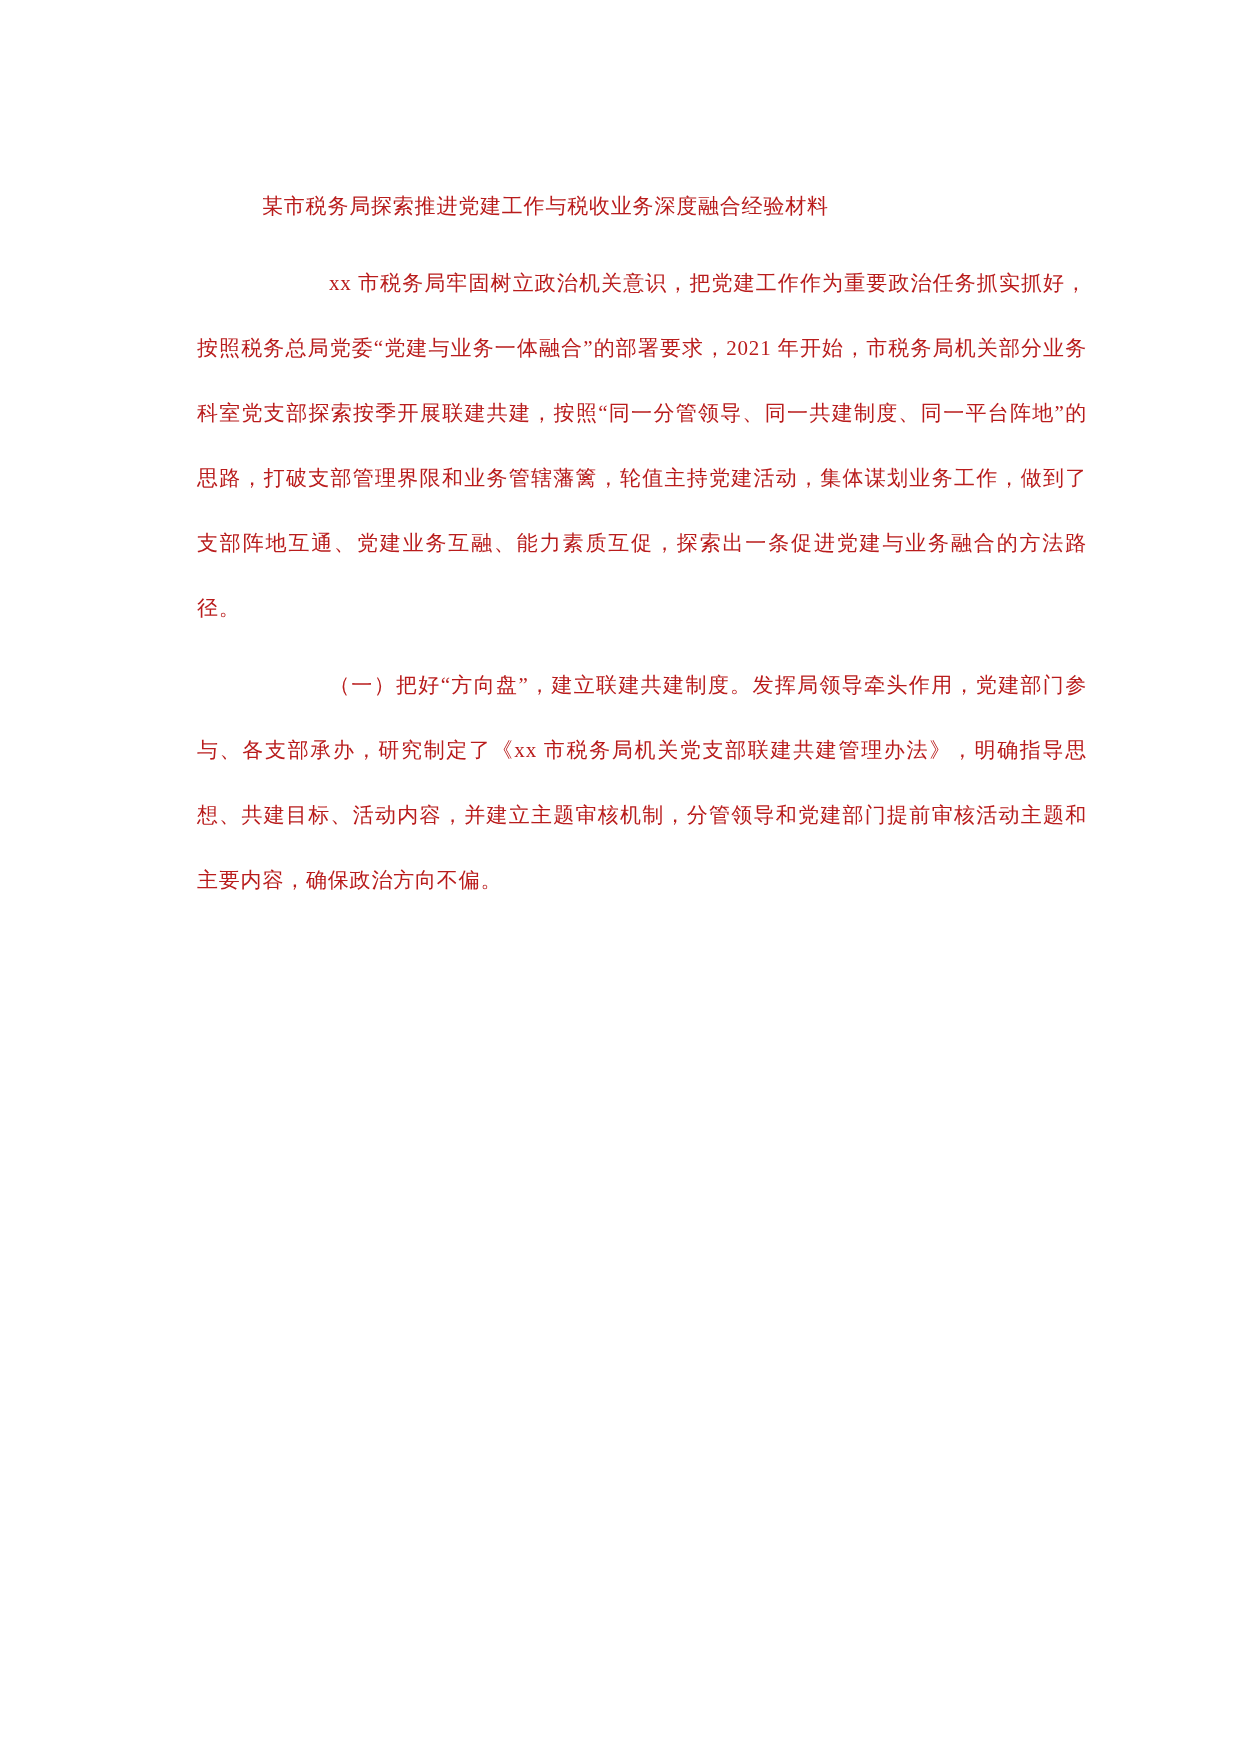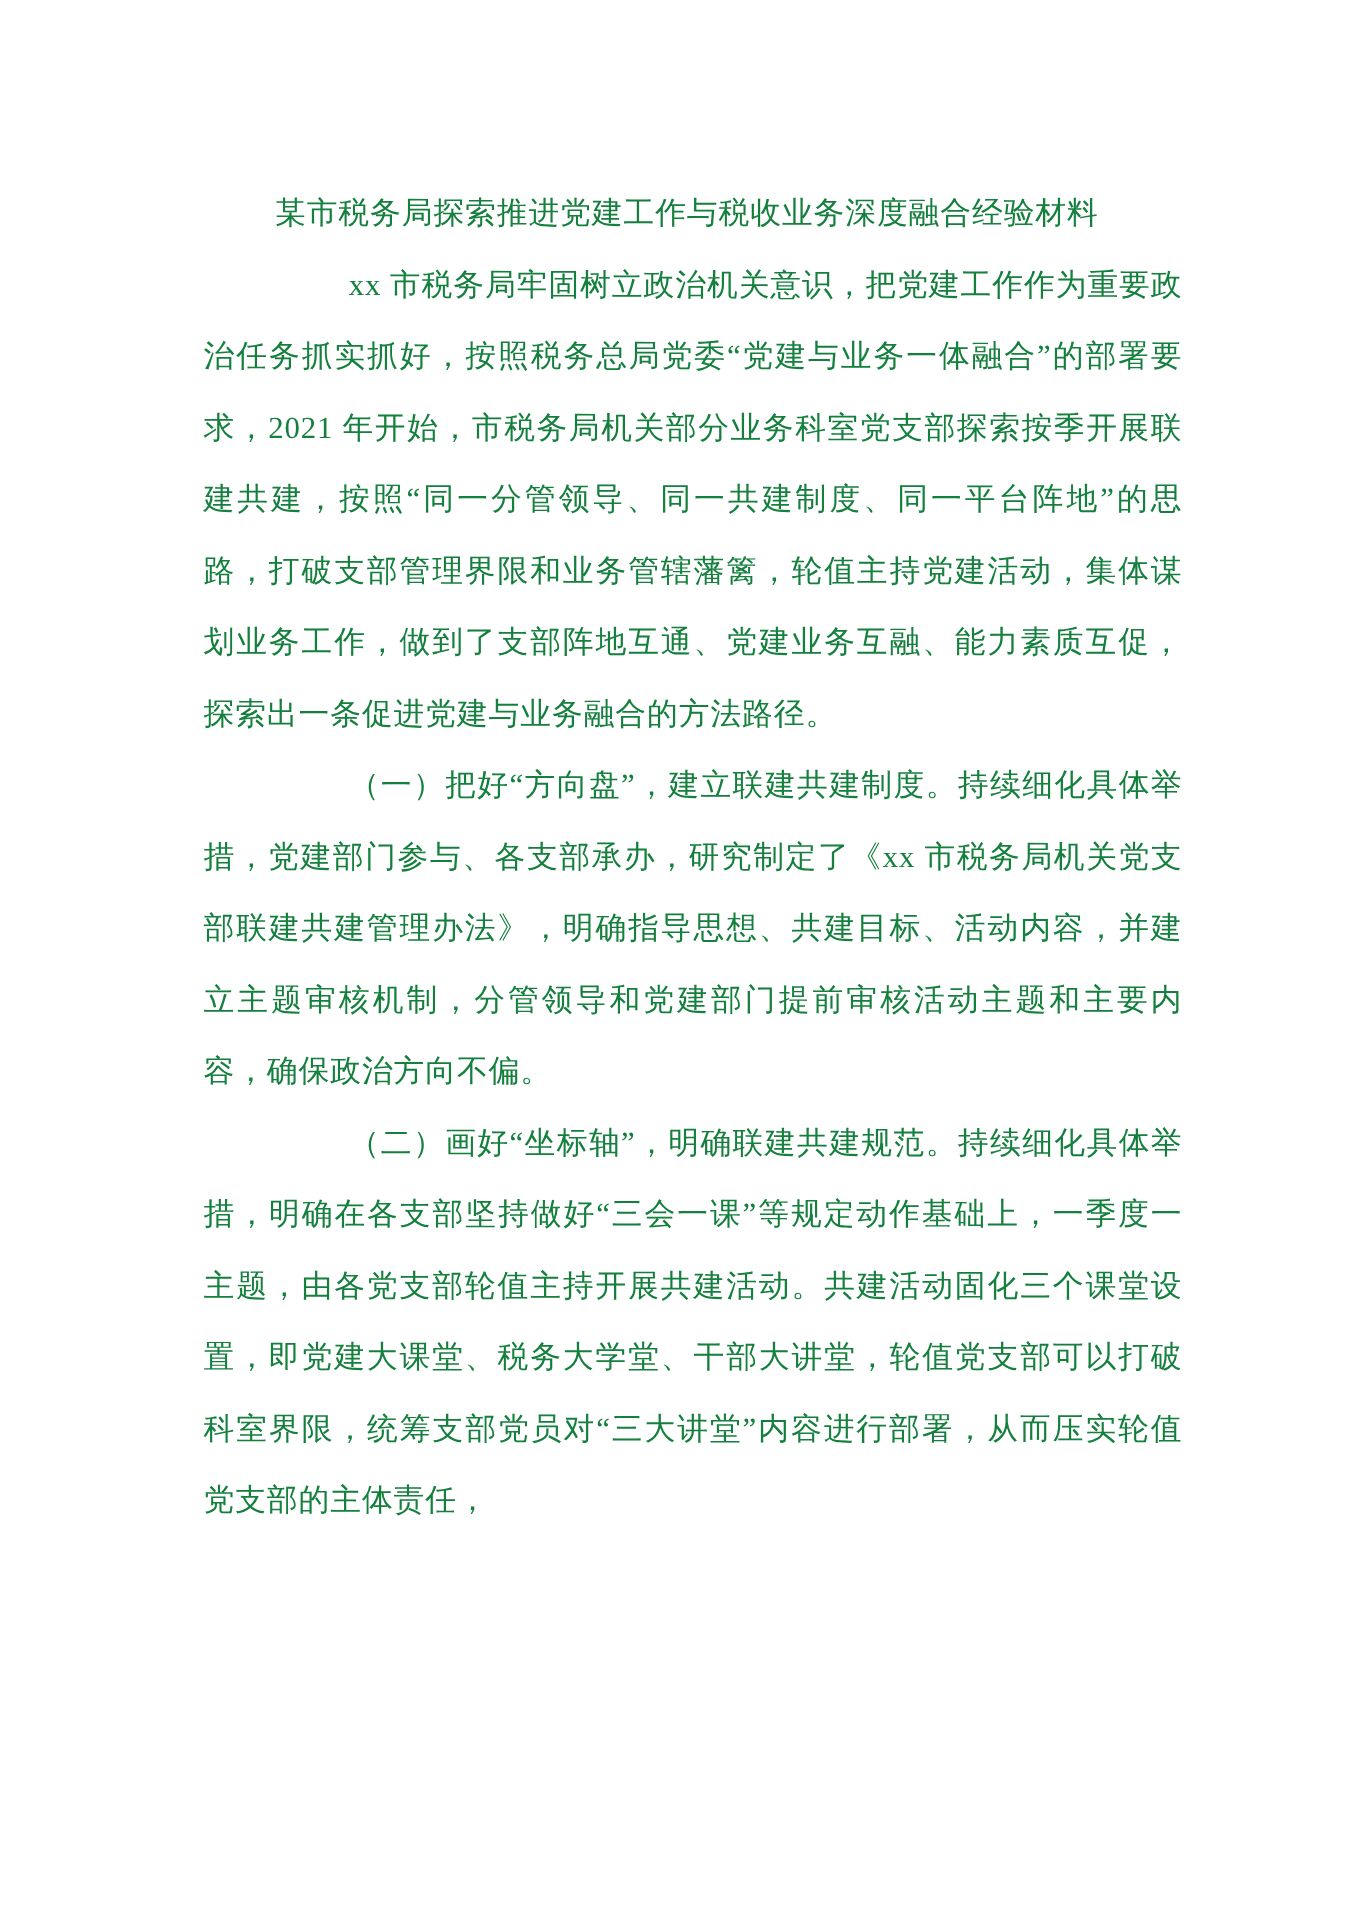--- a/index.html
+++ b/index.html
@@ -14,39 +14,38 @@
   }
   .page {
     position: relative;
     box-sizing: border-box;
     width: 1240px;
     height: 1754px;
     padding: 162px 165px 0 185px;
     background: #ffffff;
   }
   .doc-text {
-    margin: 0;
+    margin: 12px;
     width: 890px;
     font-family: "Liberation Serif", "DejaVu Serif", serif;
-    font-size: 28px;
+    font-size: 21px;
     line-height: 65px;
     letter-spacing: 0.8px;
-    color: #15803d;
+    color: #b91c1c;
     text-align: justify;
     text-justify: inter-ideograph;
     word-break: break-all;
   }
   .title-para {
     text-indent: 65px;
   }
   .body-para {
     text-indent: 132px;
   }
 </style>
 </head>
 <body>
 
 <div class="page">
   <p class="doc-text title-para">某市税务局探索推进党建工作与税收业务深度融合经验材料</p>
   <p class="doc-text body-para">xx 市税务局牢固树立政治机关意识，把党建工作作为重要政治任务抓实抓好，按照税务总局党委“党建与业务一体融合”的部署要求，2021 年开始，市税务局机关部分业务科室党支部探索按季开展联建共建，按照“同一分管领导、同一共建制度、同一平台阵地”的思路，打破支部管理界限和业务管辖藩篱，轮值主持党建活动，集体谋划业务工作，做到了支部阵地互通、党建业务互融、能力素质互促，探索出一条促进党建与业务融合的方法路径。</p>
-  <p class="doc-text body-para">（一）把好“方向盘”，建立联建共建制度。持续细化具体举措，党建部门参与、各支部承办，研究制定了《xx 市税务局机关党支部联建共建管理办法》，明确指导思想、共建目标、活动内容，并建立主题审核机制，分管领导和党建部门提前审核活动主题和主要内容，确保政治方向不偏。</p>
-  <p class="doc-text body-para">（二）画好“坐标轴”，明确联建共建规范。持续细化具体举措，明确在各支部坚持做好“三会一课”等规定动作基础上，一季度一主题，由各党支部轮值主持开展共建活动。共建活动固化三个课堂设置，即党建大课堂、税务大学堂、干部大讲堂，轮值党支部可以打破科室界限，统筹支部党员对“三大讲堂”内容进行部署，从而压实轮值党支部的主体责任，</p>
+  <p class="doc-text body-para">（一）把好“方向盘”，建立联建共建制度。发挥局领导牵头作用，党建部门参与、各支部承办，研究制定了《xx 市税务局机关党支部联建共建管理办法》，明确指导思想、共建目标、活动内容，并建立主题审核机制，分管领导和党建部门提前审核活动主题和主要内容，确保政治方向不偏。</p>
 </div>
 
 </body></html>

